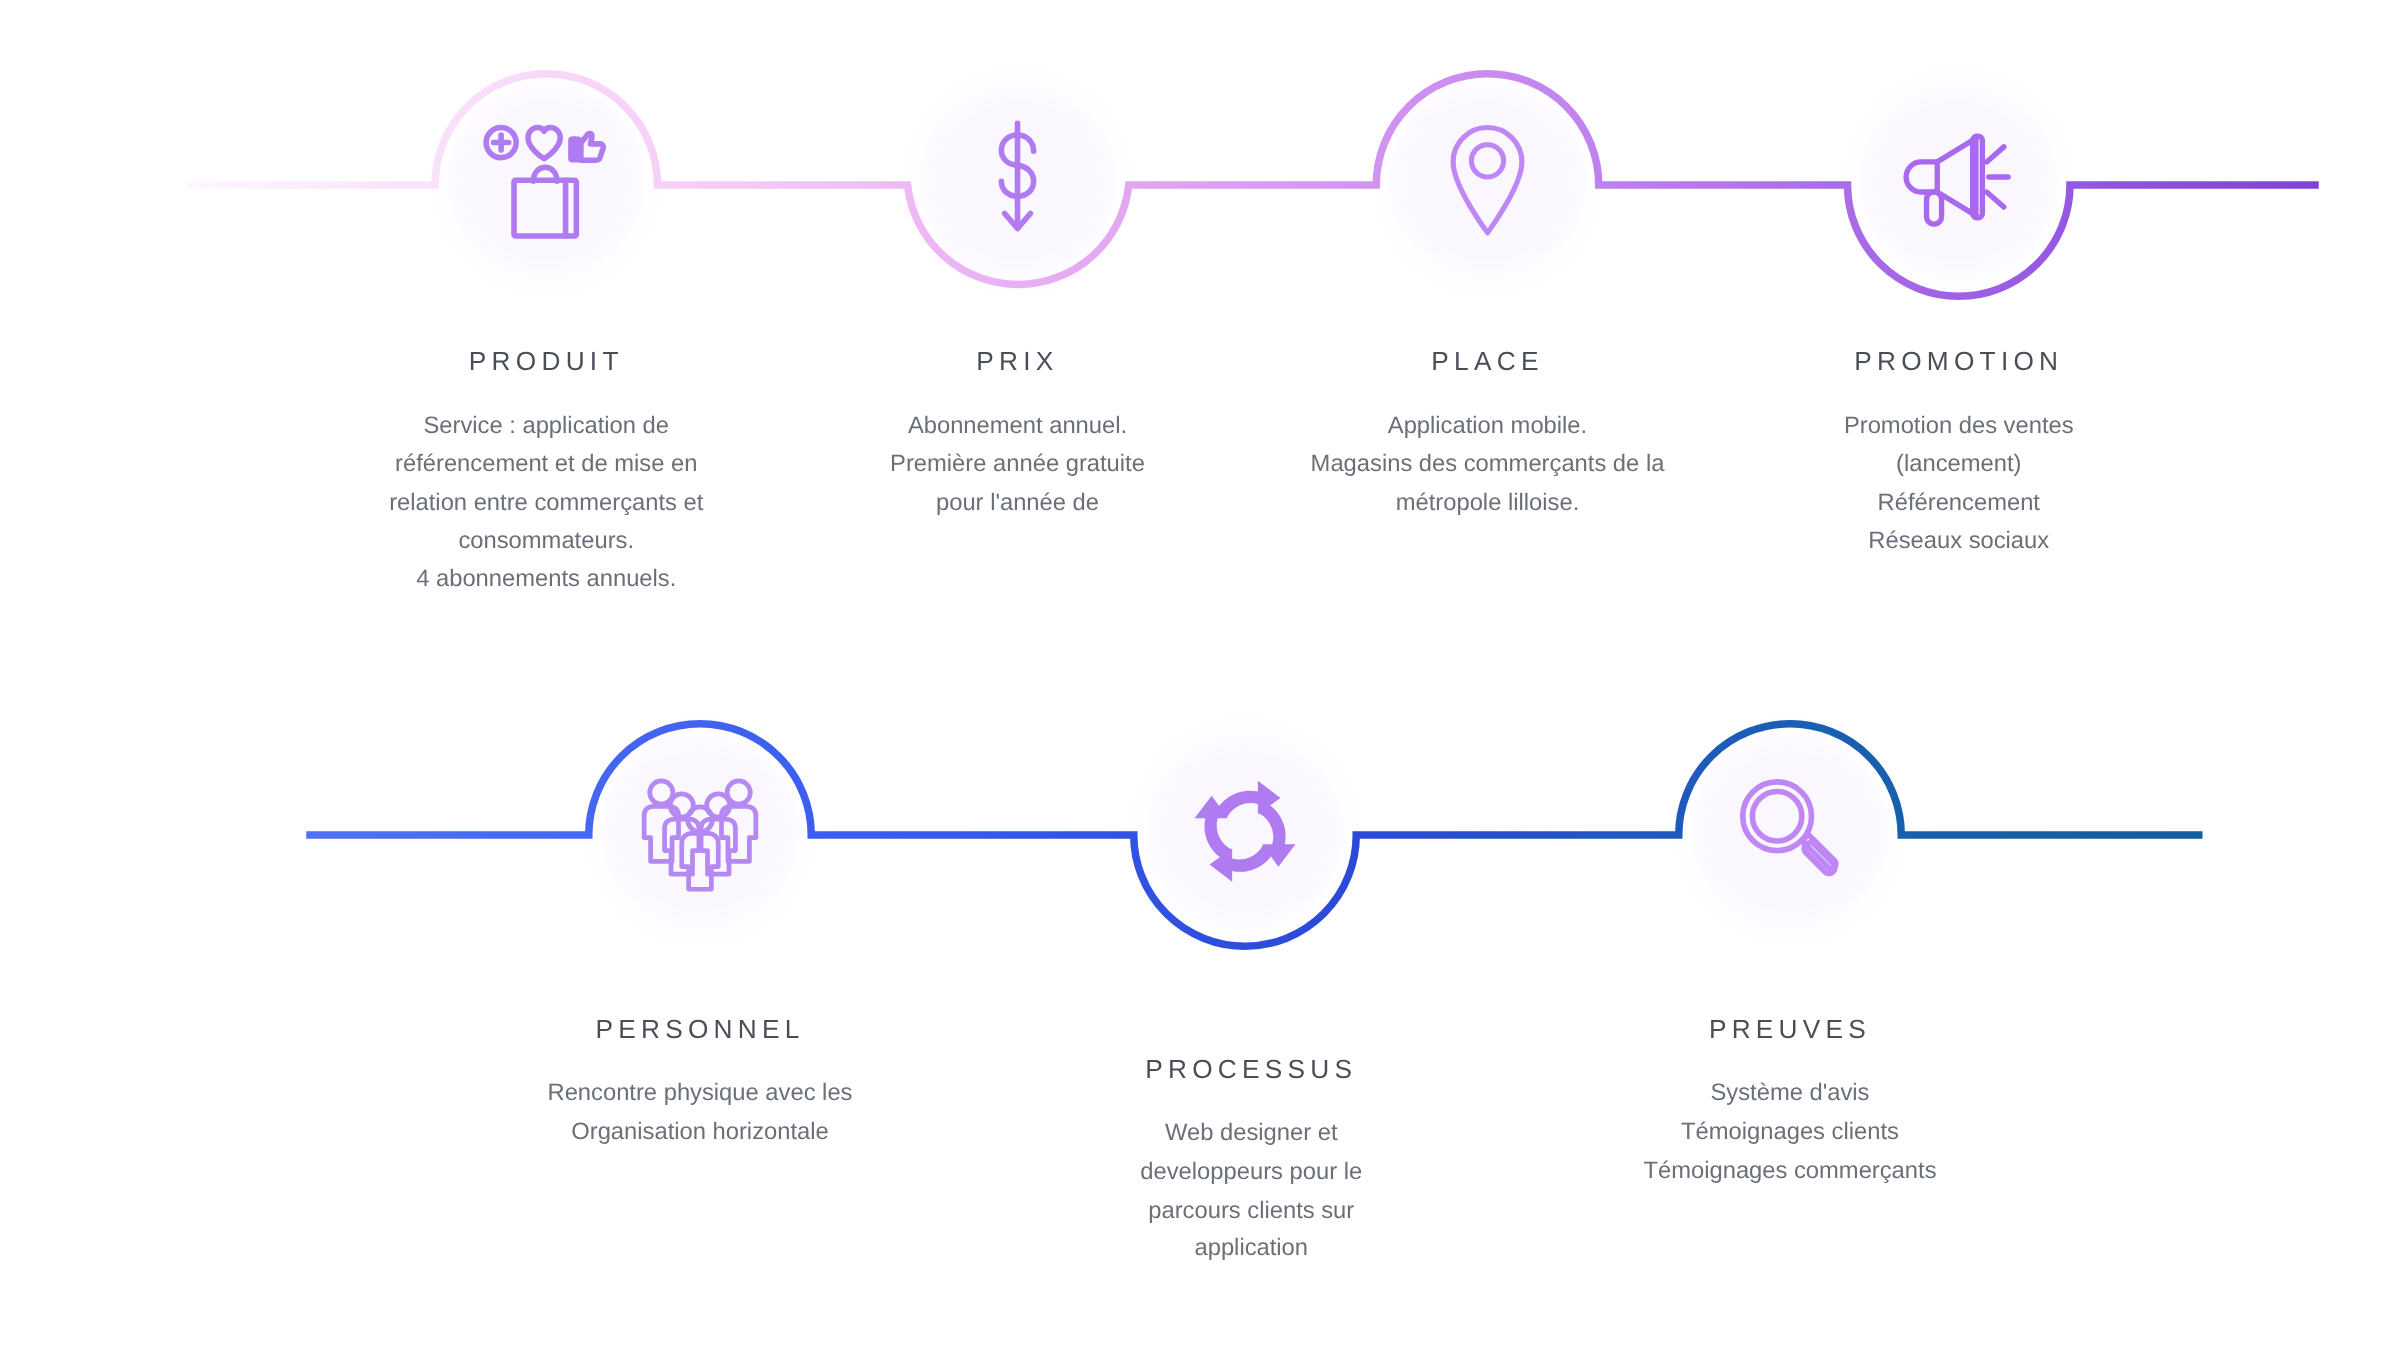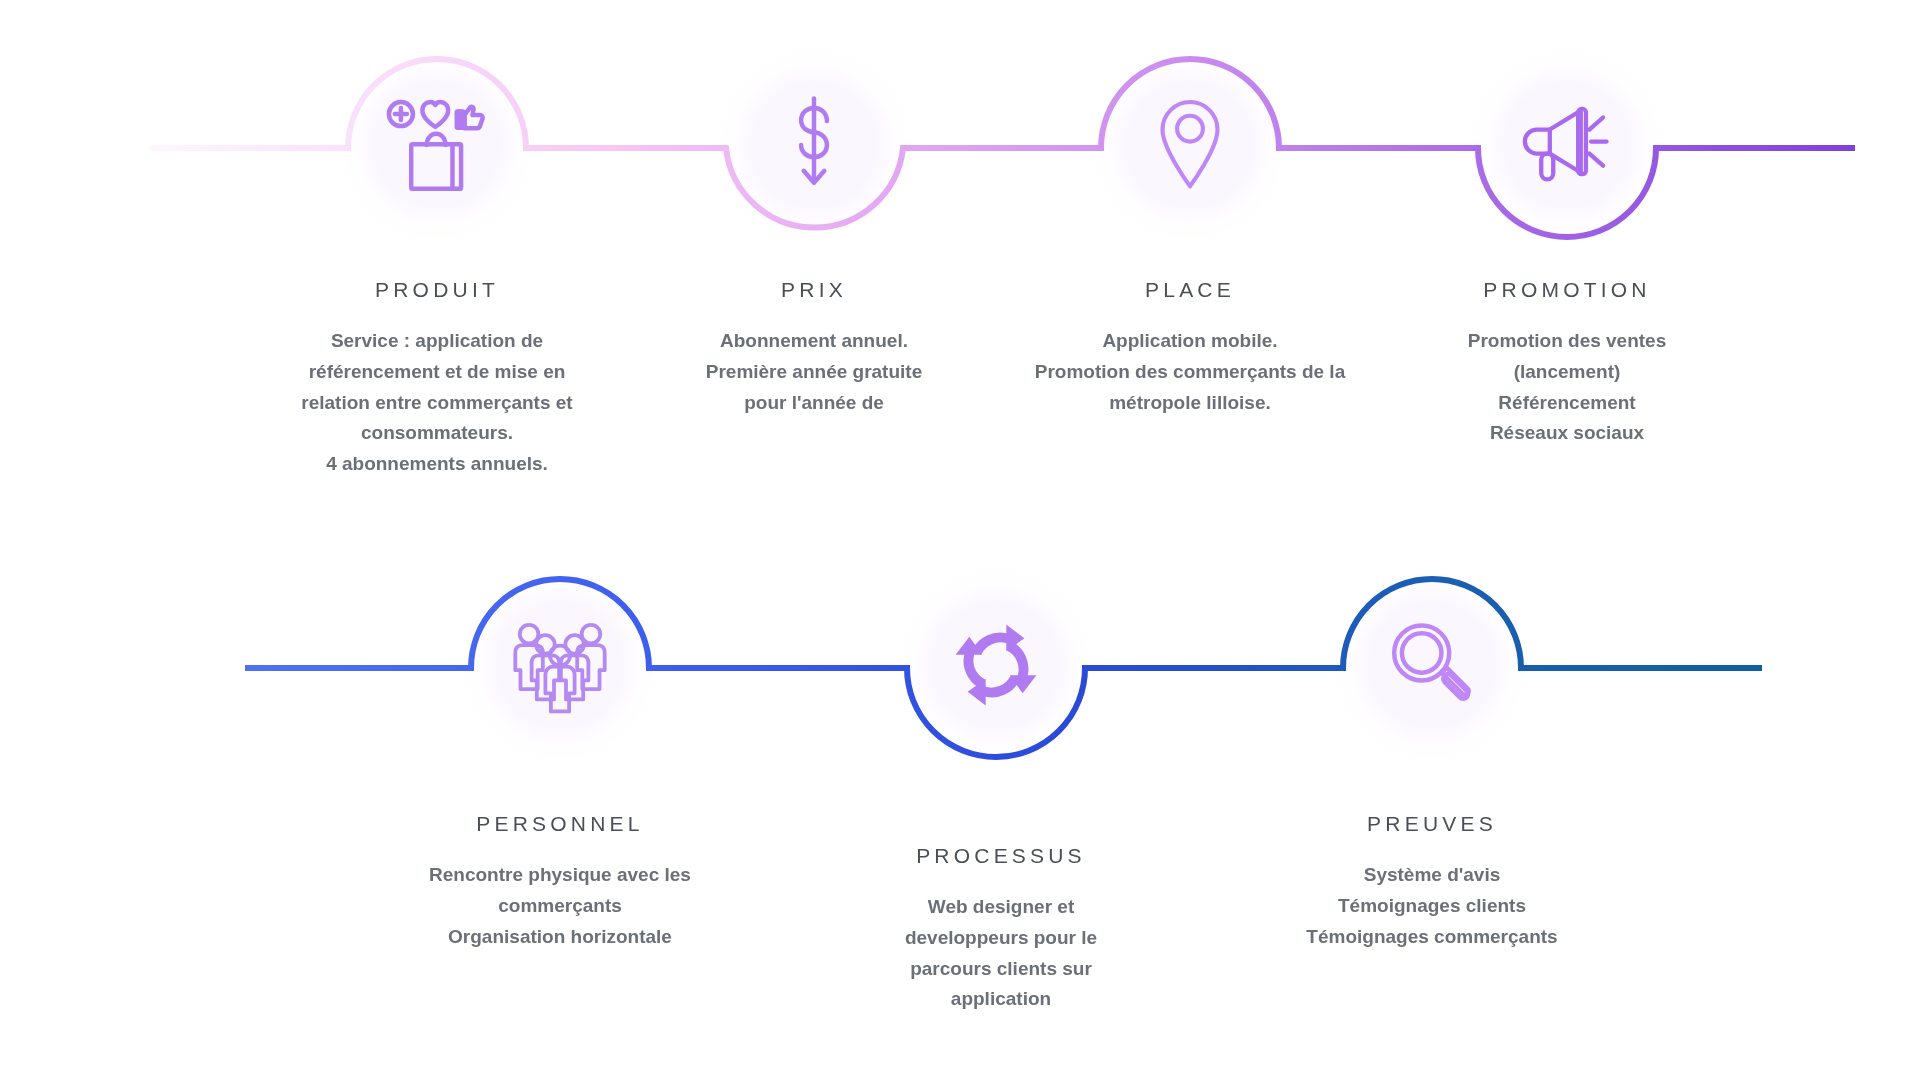--- a/index.html
+++ b/index.html
@@ -41,21 +41,21 @@
     letter-spacing: 4.2px;
     color: #4a4f57;
     font-weight: 400;
     margin: 0 0 24px 0;
     white-space: nowrap;
   }
   .caption .body {
     font-size: 19px;
     line-height: 1.62;
     color: #6a6f78;
-    font-weight: 700;
+    font-weight: 400;
     margin: 0;
   }
   .caption .body div { white-space: nowrap; }
 </style>
 </head>
 <body>
 
 <div id="stage">
 
   <svg class="lines" viewBox="0 0 1920 1080">
@@ -167,21 +167,21 @@
       <div>Abonnement annuel.</div>
       <div>Première année gratuite</div>
       <div>pour l'année de</div>
     </div>
   </div>
 
   <div class="caption" style="left:990px; top:278px; width:400px;">
     <p class="title">PLACE</p>
     <div class="body">
       <div>Application mobile.</div>
-      <div>Promotion des commerçants de la</div>
+      <div>Magasins des commerçants de la</div>
       <div>métropole lilloise.</div>
     </div>
   </div>
 
   <div class="caption" style="left:1397px; top:278px; width:340px;">
     <p class="title">PROMOTION</p>
     <div class="body">
       <div>Promotion des ventes</div>
       <div>(lancement)</div>
       <div>Référencement</div>
@@ -228,21 +228,20 @@
       <circle cx="26" cy="25" r="11.5"></circle>
       <path d="M37.5 36.5 L40.5 33.5 L53 46 A2.2 2.2 0 0 1 50 49 Z"></path>
       <rect x="43" y="35.5" width="5.5" height="18" rx="2.7" transform="rotate(-45 45.7 44.5)"></rect>
     </svg>
   </div>
 
   <div class="caption" style="left:370px; top:812px; width:380px;">
     <p class="title">PERSONNEL</p>
     <div class="body">
       <div>Rencontre physique avec les</div>
-      <div>commerçants</div>
       <div>Organisation horizontale</div>
     </div>
   </div>
 
   <div class="caption" style="left:836px; top:844px; width:330px;">
     <p class="title">PROCESSUS</p>
     <div class="body">
       <div>Web designer et</div>
       <div>developpeurs pour le</div>
       <div>parcours clients sur</div>

